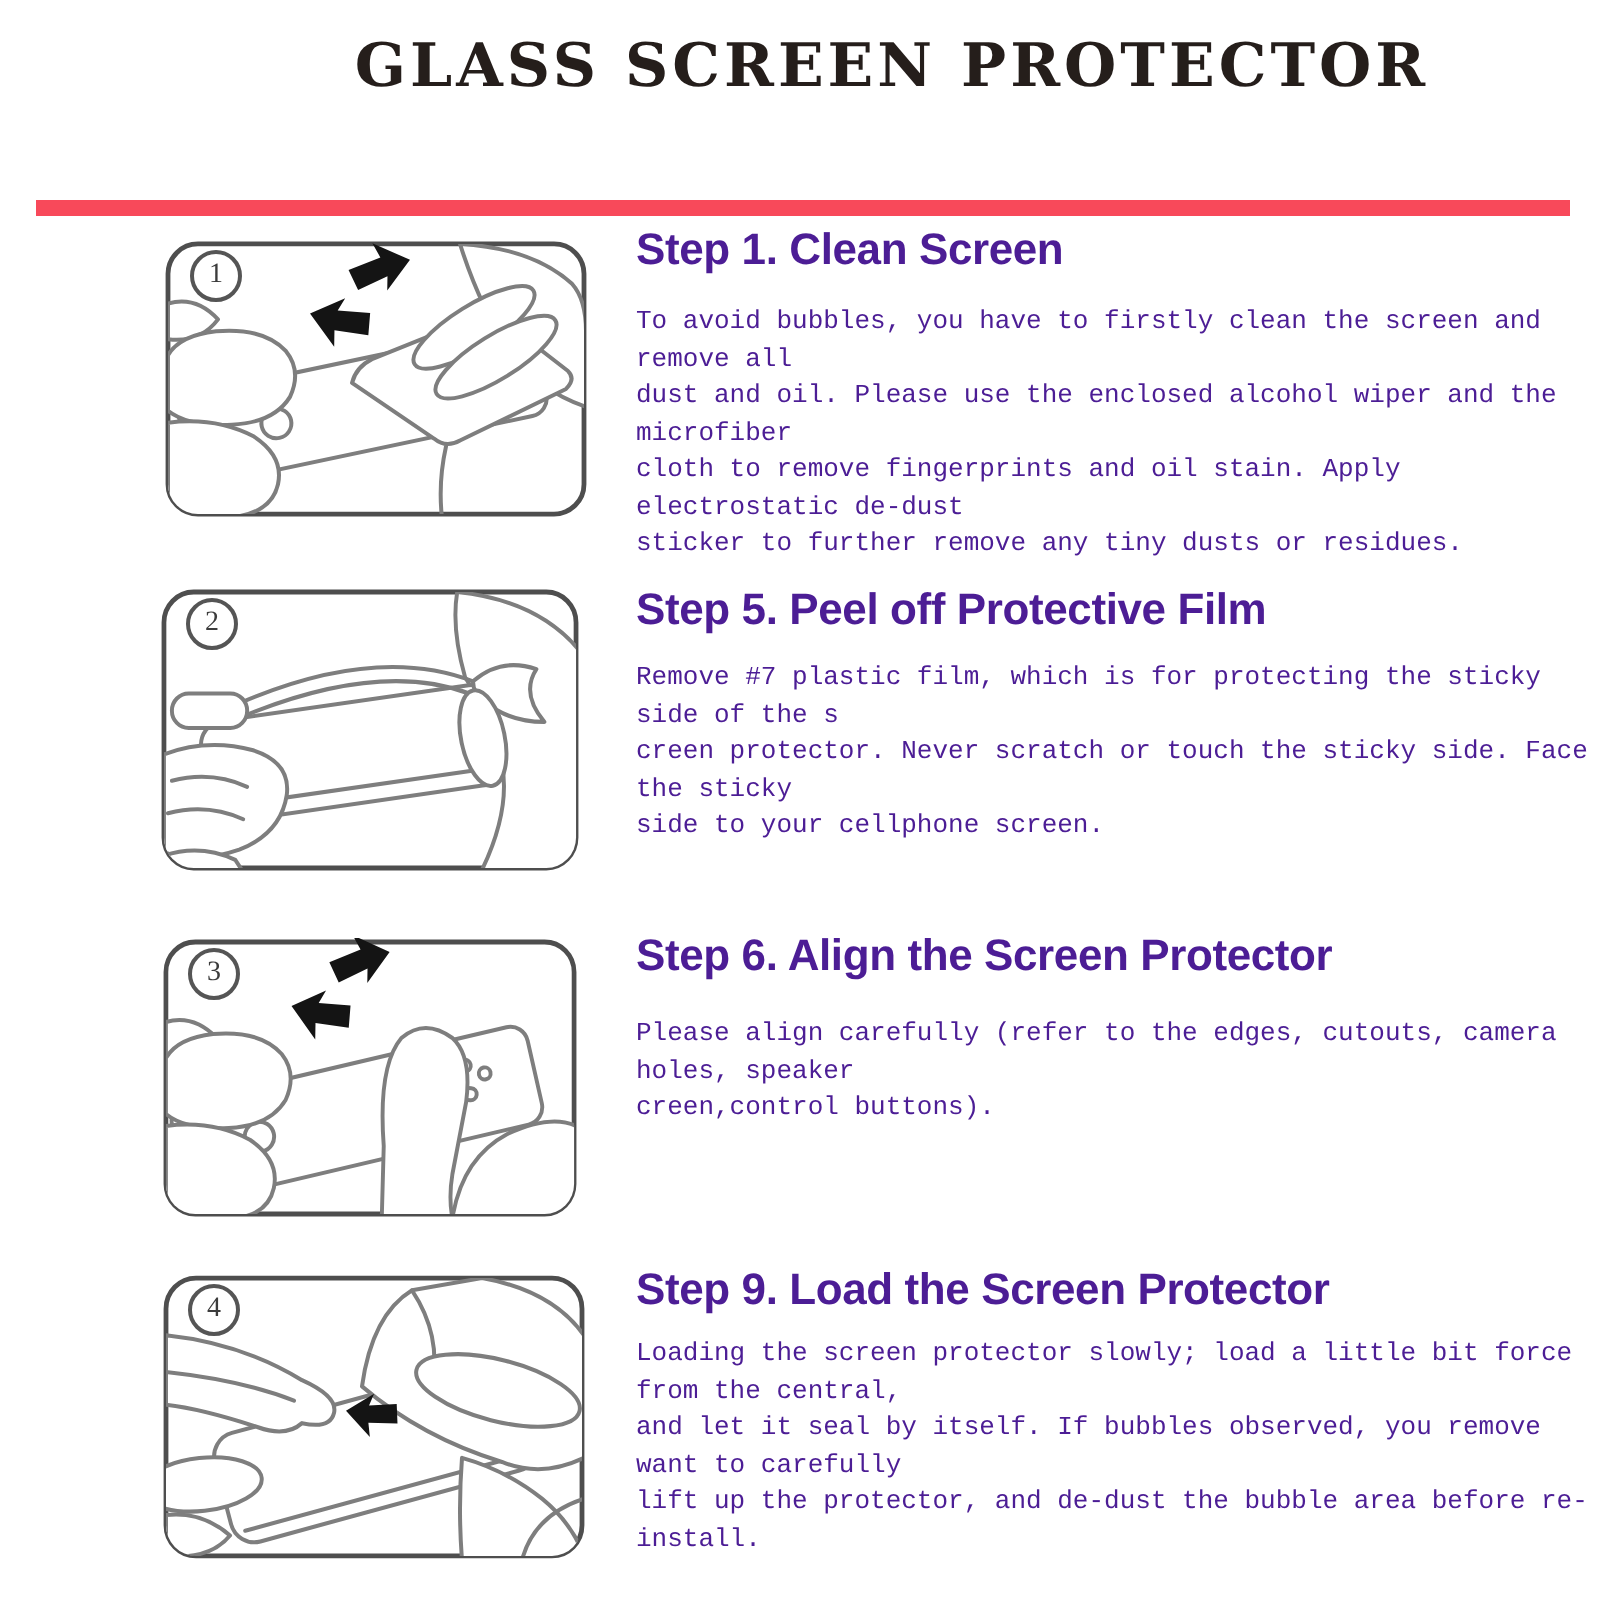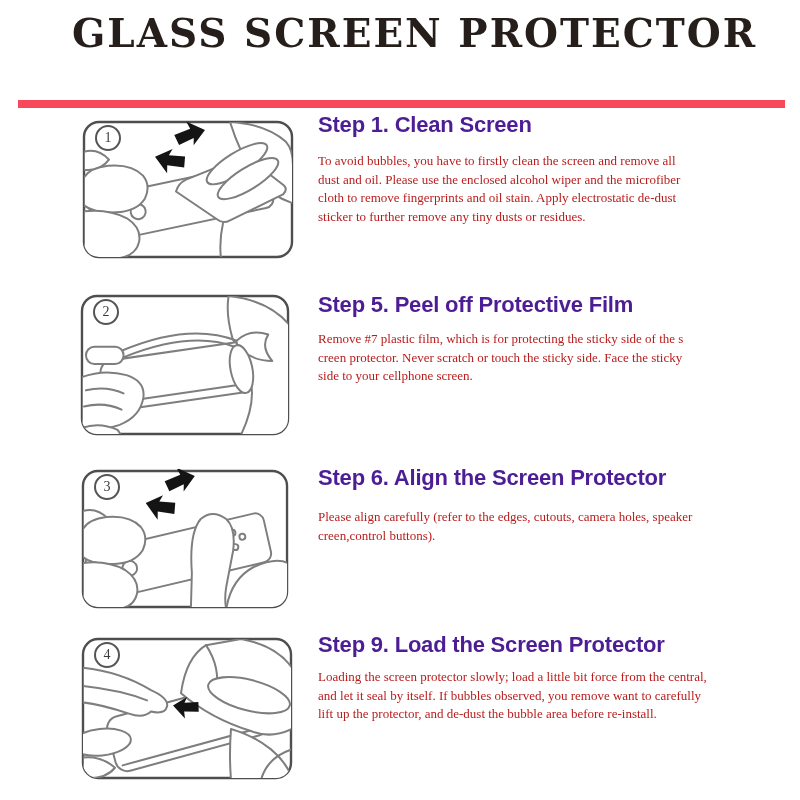--- a/index.html
+++ b/index.html
@@ -1,34 +1,34 @@
 <!DOCTYPE html>
 <html><head>
 <meta charset="utf-8">
 <style>
   html,body{margin:0;padding:0;background:#ffffff;}
   .page{position:relative;width:800px;height:800px;background:#ffffff;overflow:hidden;
         font-family:"Liberation Sans",sans-serif;}
   
-  .title{position:absolute;top:12px;left:0;width:800px;box-sizing:border-box;padding-left:72px;
-         text-align:left;font-family:"DejaVu Serif",serif;font-weight:bold;color:#251e1b;
-         font-size:39px;line-height:43px;}
+  .title{position:absolute;top:12px;left:0;width:800px;box-sizing:border-box;padding-left:92px;
+         text-align:center;font-family:"DejaVu Serif",serif;font-weight:bold;color:#251e1b;
+         font-size:30px;line-height:43px;}
   .title .t1{letter-spacing:2px;}
   .title .t2{letter-spacing:3px;}
   .divider{position:absolute;left:18px;top:100px;width:767px;height:8px;background:#f8495a;}
   
   .illus{position:absolute;margin:0;padding:0;}
   .illus svg{display:block;width:100%;height:100%;}
   .badge{position:absolute;left:13px;top:5px;width:22px;height:22px;border:2px solid #555555;
          border-radius:50%;background:#ffffff;display:flex;align-items:center;justify-content:center;
          font-family:"Liberation Serif",serif;font-size:14px;color:#3c3c3c;}
   .h{position:absolute;left:318px;margin:0;font-size:22px;font-weight:700;color:#4c1d95;
      letter-spacing:-0.2px;font-family:"Liberation Sans",sans-serif;}
-  .b{position:absolute;left:318px;width:478px;margin:0;font-family:Liberation Serif, serif;
-     font-size:13px;line-height:18.5px;color:#b91c1c;white-space:pre-line;}
+  .b{position:absolute;left:318px;width:478px;margin:0;font-family:Liberation Mono, monospace;
+     font-size:13px;line-height:18.5px;color:#4c1d95;white-space:pre-line;}
 </style>
 </head>
 <body>
 
 <div class="page">
 
   <div class="title">
     <div class="t1">GLASS SCREEN PROTECTOR</div>
   </div>
   <div class="divider"></div>

